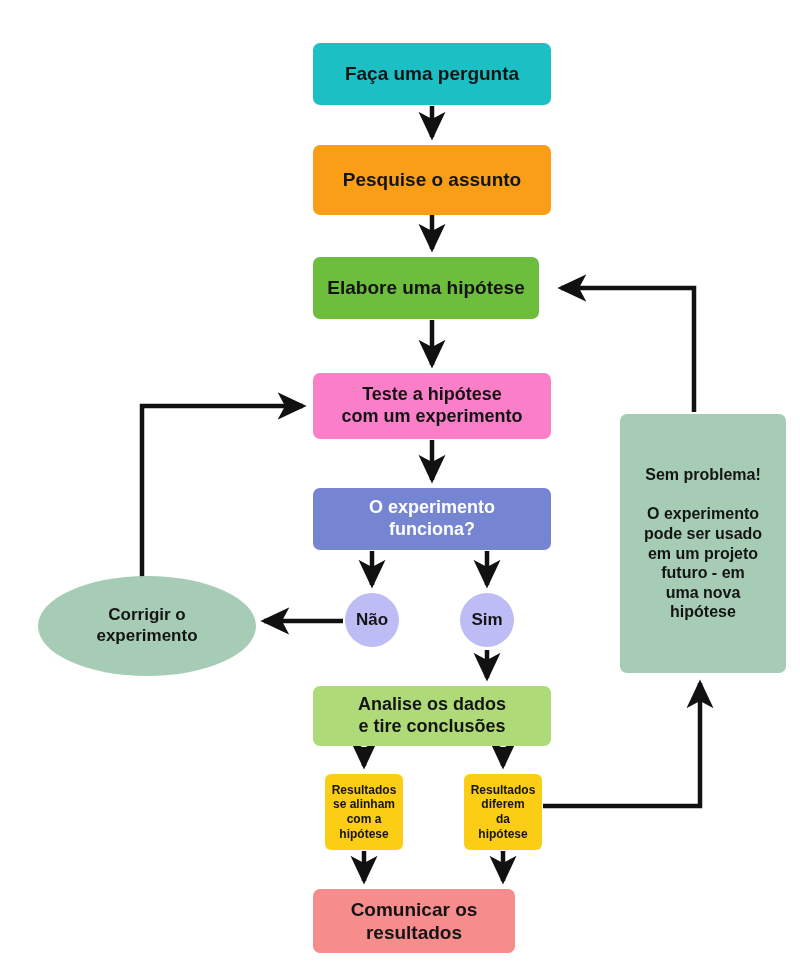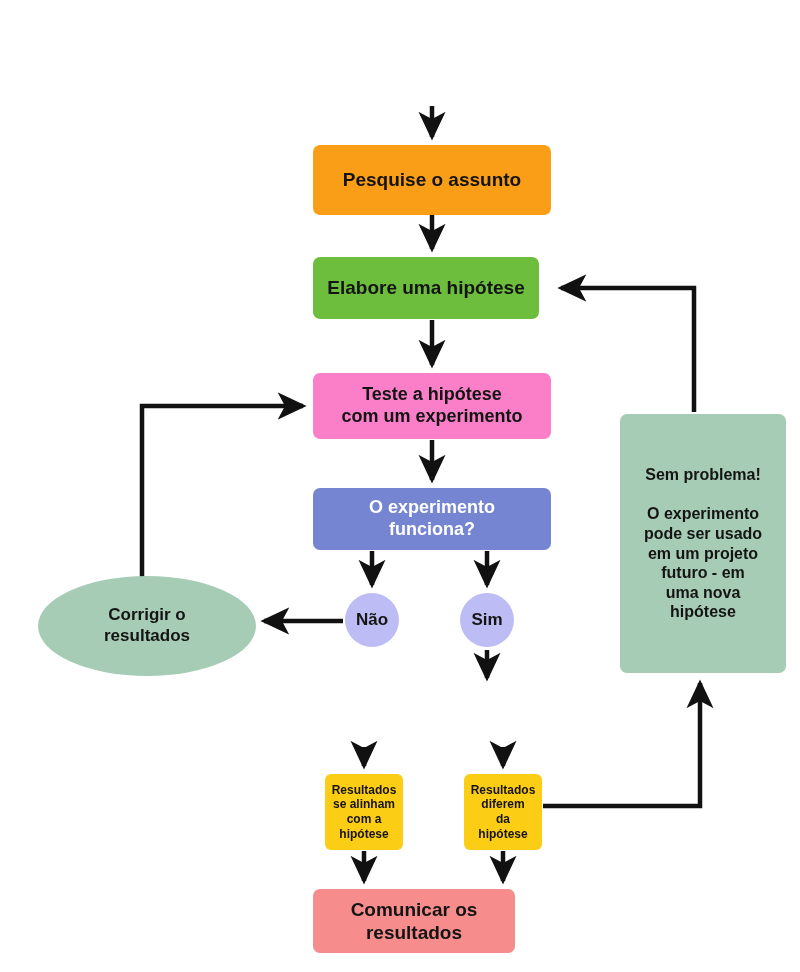--- a/index.html
+++ b/index.html
@@ -100,20 +100,23 @@
 
     <path d="M364,851 L364,881" stroke="#111111" stroke-width="4.5" fill="none" marker-end="url(#arrowhead)"></path>
 
     <path d="M503,851 L503,881" stroke="#111111" stroke-width="4.5" fill="none" marker-end="url(#arrowhead)"></path>
 
     <path d="M543,806 L700,806 L700,683" stroke="#111111" stroke-width="4.5" fill="none" marker-end="url(#arrowhead)"></path>
 
     <path d="M694,412 L694,288 L561,288" stroke="#111111" stroke-width="4.5" fill="none" marker-end="url(#arrowhead)"></path>
   </svg>
 
+  <div class="node rect n-ask">
+    <span class="node-text">Faça uma pergunta</span>
+  </div>
 
   <div class="node rect n-research">
     <span class="node-text">Pesquise o assunto</span>
   </div>
 
   <div class="node rect n-hypo">
     <span class="node-text">Elabore uma hipótese</span>
   </div>
 
   <div class="node rect n-test">
@@ -129,34 +132,38 @@
   <div class="node circle n-no">
     <span class="node-text">Não</span>
   </div>
 
   <div class="node circle n-yes">
     <span class="node-text">Sim</span>
   </div>
 
   <div class="node ellipse n-fix">
     <span class="node-text">Corrigir o
-resultados</span>
+experimento</span>
   </div>
 
   <div class="node rect n-noprob">
     <span class="node-text">Sem problema!
 
 O experimento
 pode ser usado
 em um projeto
 futuro - em
 uma nova
 hipótese</span>
   </div>
 
+  <div class="node rect n-analyze">
+    <span class="node-text">Analise os dados
+e tire conclusões</span>
+  </div>
 
   <div class="node rect n-align">
     <span class="node-text">Resultados
 se alinham
 com a
 hipótese</span>
   </div>
 
   <div class="node rect n-differ">
     <span class="node-text">Resultados

